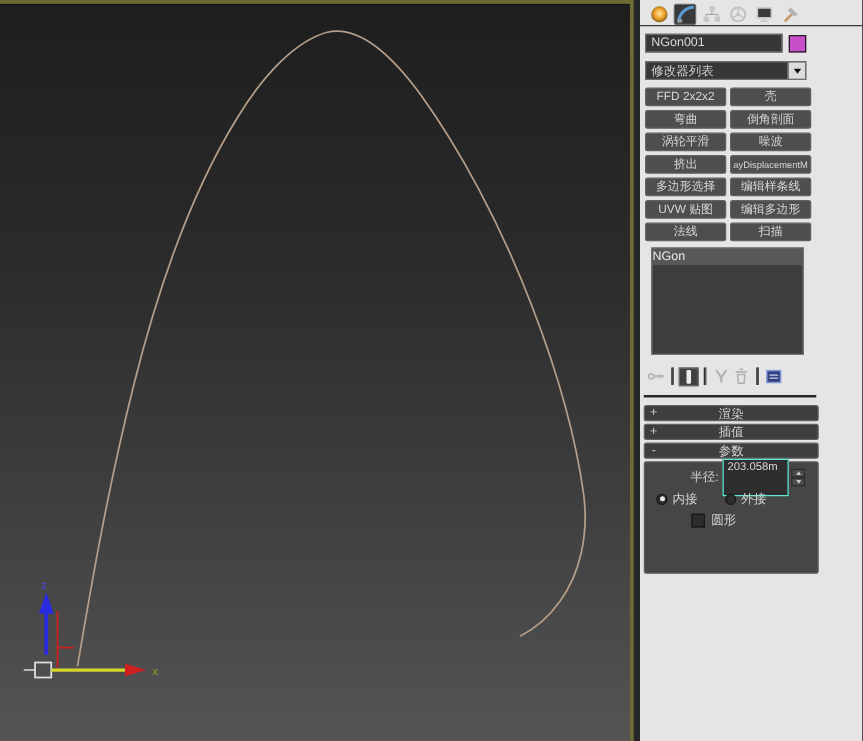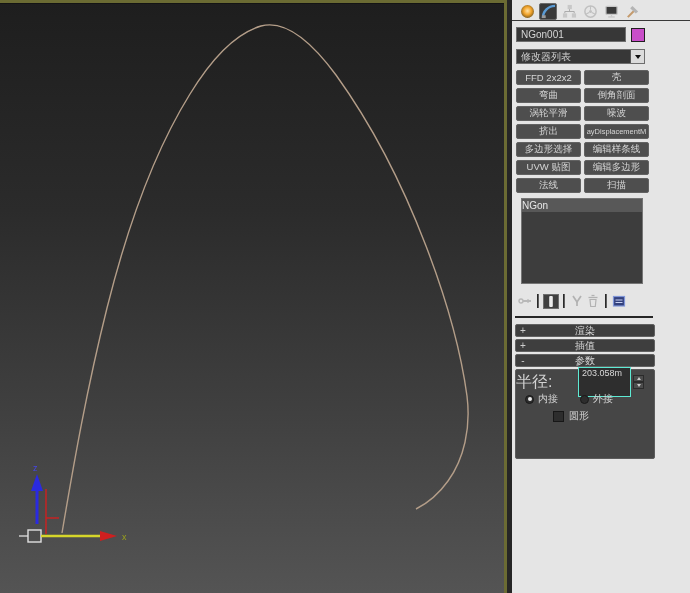--- a/index.html
+++ b/index.html
@@ -57,21 +57,21 @@
   .hdivider { margin:7px 0 0 3px; width:138px; height:2px; background:#262626; }
 
   .rollouts { margin:6px 0 0 3px; width:140px; }
   .rhdr { height:13px; margin-bottom:2px; background:#3e3e3e; border:1px solid #616161; border-radius:2px;
     display:flex; align-items:center; color:#d6d6d6; font-size:10px; }
   .rstate { width:14px; text-align:center; font-size:10px; color:#cdcdcd; }
   .rlabel { flex:1; text-align:center; margin-right:14px; }
 
   .params-box { border:1px solid #5c5c5c; border-radius:2px; height:90px; padding-top:5px; background:#464646; }
   .prow { display:flex; align-items:center; height:14px; margin-bottom:3px; }
-  .plabel { width:62px; text-align:left; font-size:16px; color:#d2d2d2; padding-right:3px; }
+  .plabel { width:62px; text-align:right; font-size:10px; color:#d2d2d2; padding-right:3px; }
   .pfield { width:53px; height:30px; background:#2e2e2e; border:1px solid #5eead4; color:#d8d8d8;
     font-size:9px; line-height:11px; padding-left:3px; overflow:hidden; white-space:nowrap; }
   .spinner { width:11px; height:14px; margin-left:2px; display:flex; flex-direction:column; }
   .spin { flex:1; background:#4c4c4c; border:1px solid #2b2b2b; display:flex; align-items:center; justify-content:center; }
   .tri-up { width:0; height:0; border-left:2.5px solid transparent; border-right:2.5px solid transparent; border-bottom:3px solid #c9c9c9; }
   .tri-dn { width:0; height:0; border-left:2.5px solid transparent; border-right:2.5px solid transparent; border-top:3px solid #c9c9c9; }
 
   .radio { width:9px; height:9px; border-radius:50%; background:#2d2d2d; border:1px solid #191919;
     display:inline-flex; align-items:center; justify-content:center; margin-right:4px; }
   .radio .dot { width:4px; height:4px; border-radius:50%; background:#eaeaea; display:none; }

